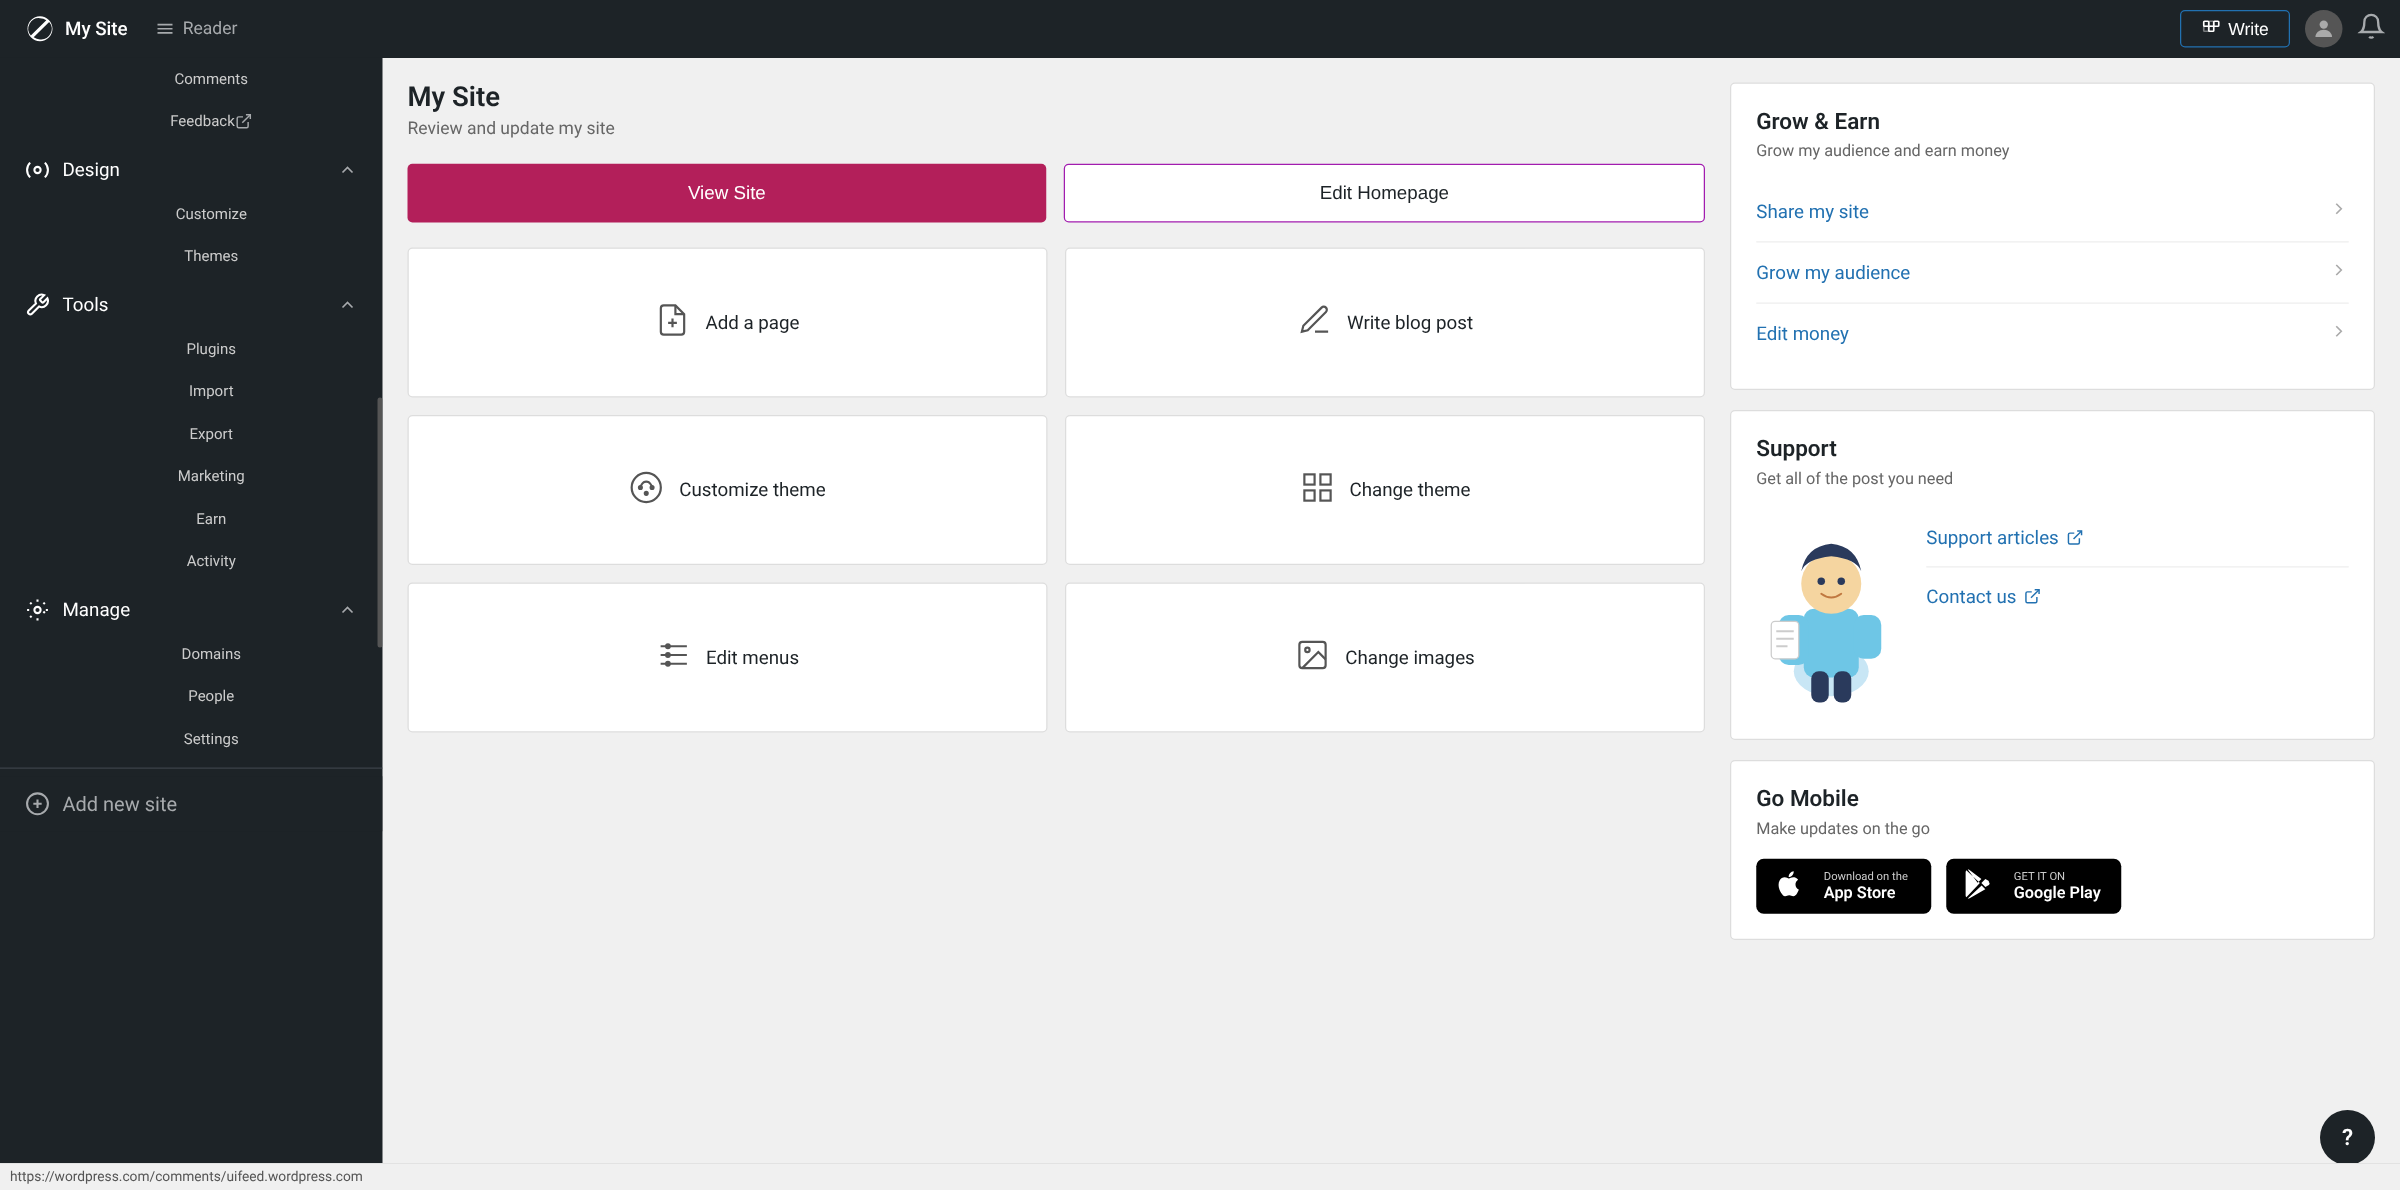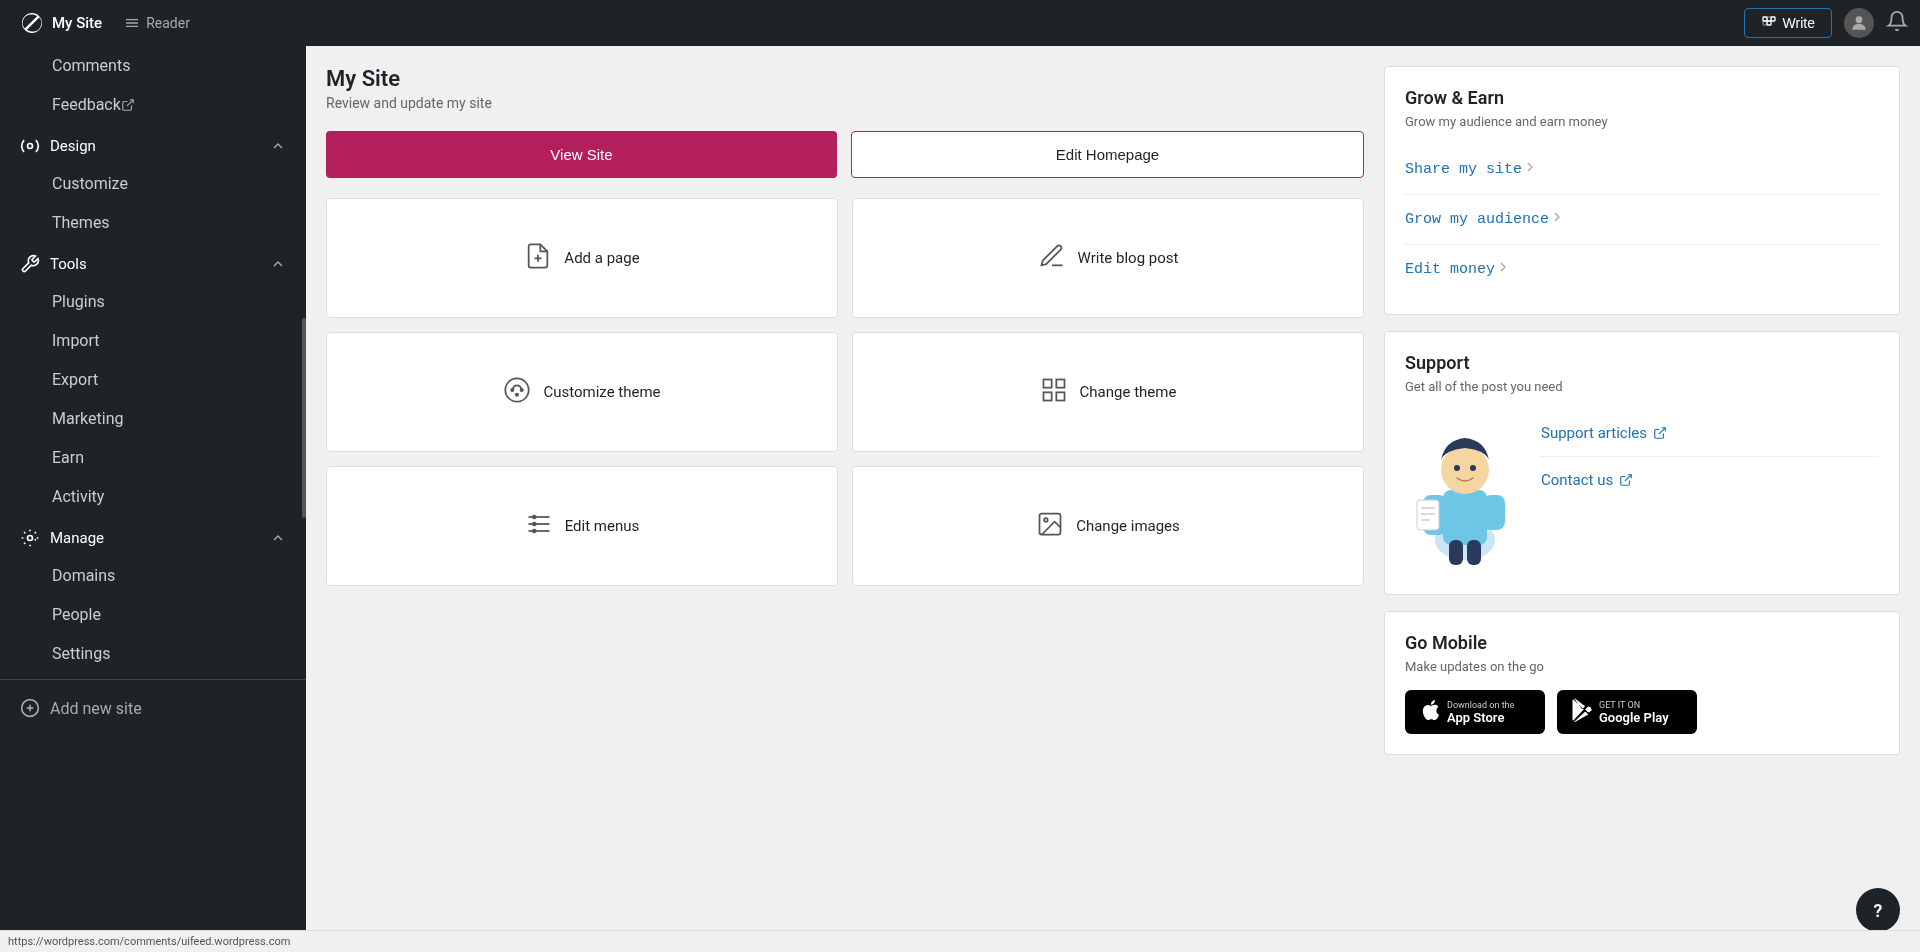--- a/index.html
+++ b/index.html
@@ -38,22 +38,22 @@
     .sidebar::-webkit-scrollbar { width: 6px; }
     .sidebar::-webkit-scrollbar-thumb { background: #3c434a; border-radius: 3px; }
     .sidebar-section-header {
       display: flex; align-items: center; justify-content: space-between;
       padding: 12px 20px 8px 20px; cursor: pointer;
     }
     .sidebar-section-header-left { display: flex; align-items: center; gap: 10px; color: #ffffff; font-size: 15px; text-align: right; }
     .sidebar-section-header-left svg { width: 20px; height: 20px; }
     .sidebar-section-header svg.chevron { width: 16px; height: 16px; color: #a7aaad; }
     .sidebar-item {
-      padding: 10px 20px 10px 52px; color: #ccc; font-size: 16px; cursor: pointer;
-      display: flex; align-items: center; justify-content: flex-start;
+      padding: 10px 20px 10px 52px; color: #ccc; font-size: 12px; cursor: pointer;
+      display: flex; align-items: center; justify-content: center;
     }
     .sidebar-item-ext { display: flex; align-items: center; gap: 6px; }
     .sidebar-divider { height: 1px; background: #3c434a; margin: 6px 0; }
     .add-new-site {
       display: flex; align-items: center; gap: 10px;
       padding: 12px 20px; color: #a7aaad; font-size: 16px; cursor: pointer;
       position: sticky; bottom: 1px; background: #1d2327;
     }
     .scrollbar-thumb {
       position: absolute; right: 0; width: 4px; background: #555;
@@ -94,44 +94,44 @@
     .grid-card-icon { color: #555; }
     .grid-card-icon svg { width: 28px; height: 28px; }
     .grid-card-label { font-size: 15px; color: #1d2327; }
 
     
     .right-panel { width: 516px; flex-shrink: 0; display: flex; flex-direction: column; gap: 16px; }
     .panel-card { background: white; border-radius: 4px; border: 1px solid #ddd; padding: 20px; }
     .panel-title { font-size: 18px; font-weight: 600; color: #1d2327; margin-bottom: 6px; }
     .panel-subtitle { font-size: 13px; color: #666; margin-bottom: 16px; }
     .panel-link {
-      display: flex; align-items: center; 
+      display: flex; align-items: center; justify-content: space-between;
       padding: 14px 0; border-bottom: 1px solid #eee; color: #2271b1;
-      font-size: 15px; cursor: pointer; text-decoration: none; font-family: Liberation Mono, monospace;
+      font-size: 15px; cursor: pointer; text-decoration: none;
     }
     .panel-link:last-child { border-bottom: none; }
     .chevron-right { color: #aaa; }
     .chevron-right svg { width: 16px; height: 16px; }
 
     
     .support-inner { display: flex; gap: 16px; }
     .support-illustration { flex-shrink: 0; }
     .support-links { flex: 1; }
     .support-link {
       display: flex; align-items: center; gap: 6px;
       color: #2271b1; font-size: 15px; cursor: pointer;
       padding: 14px 0; border-bottom: 1px solid #eee; text-decoration: none;
     }
     .support-link:last-child { border-bottom: none; }
 
     
     .app-badges { display: flex; gap: 12px; margin-top: 12px; }
     .app-badge {
       background: #000; color: white; border-radius: 6px;
-      padding: 8px 14px; cursor: pointer; display: flex; align-items: center; gap: 4px;
+      padding: 8px 14px; cursor: pointer; display: flex; align-items: center; gap: 16px;
       min-width: 140px;
     }
     .app-badge-icon svg { width: 24px; height: 24px; }
     .app-badge-text { display: flex; flex-direction: column; }
     .app-badge-sub { font-size: 9px; color: #ccc; }
     .app-badge-main { font-size: 13px; font-weight: 600; }
 
     
     .help-btn {
       position: fixed; bottom: 20px; right: 20px;

